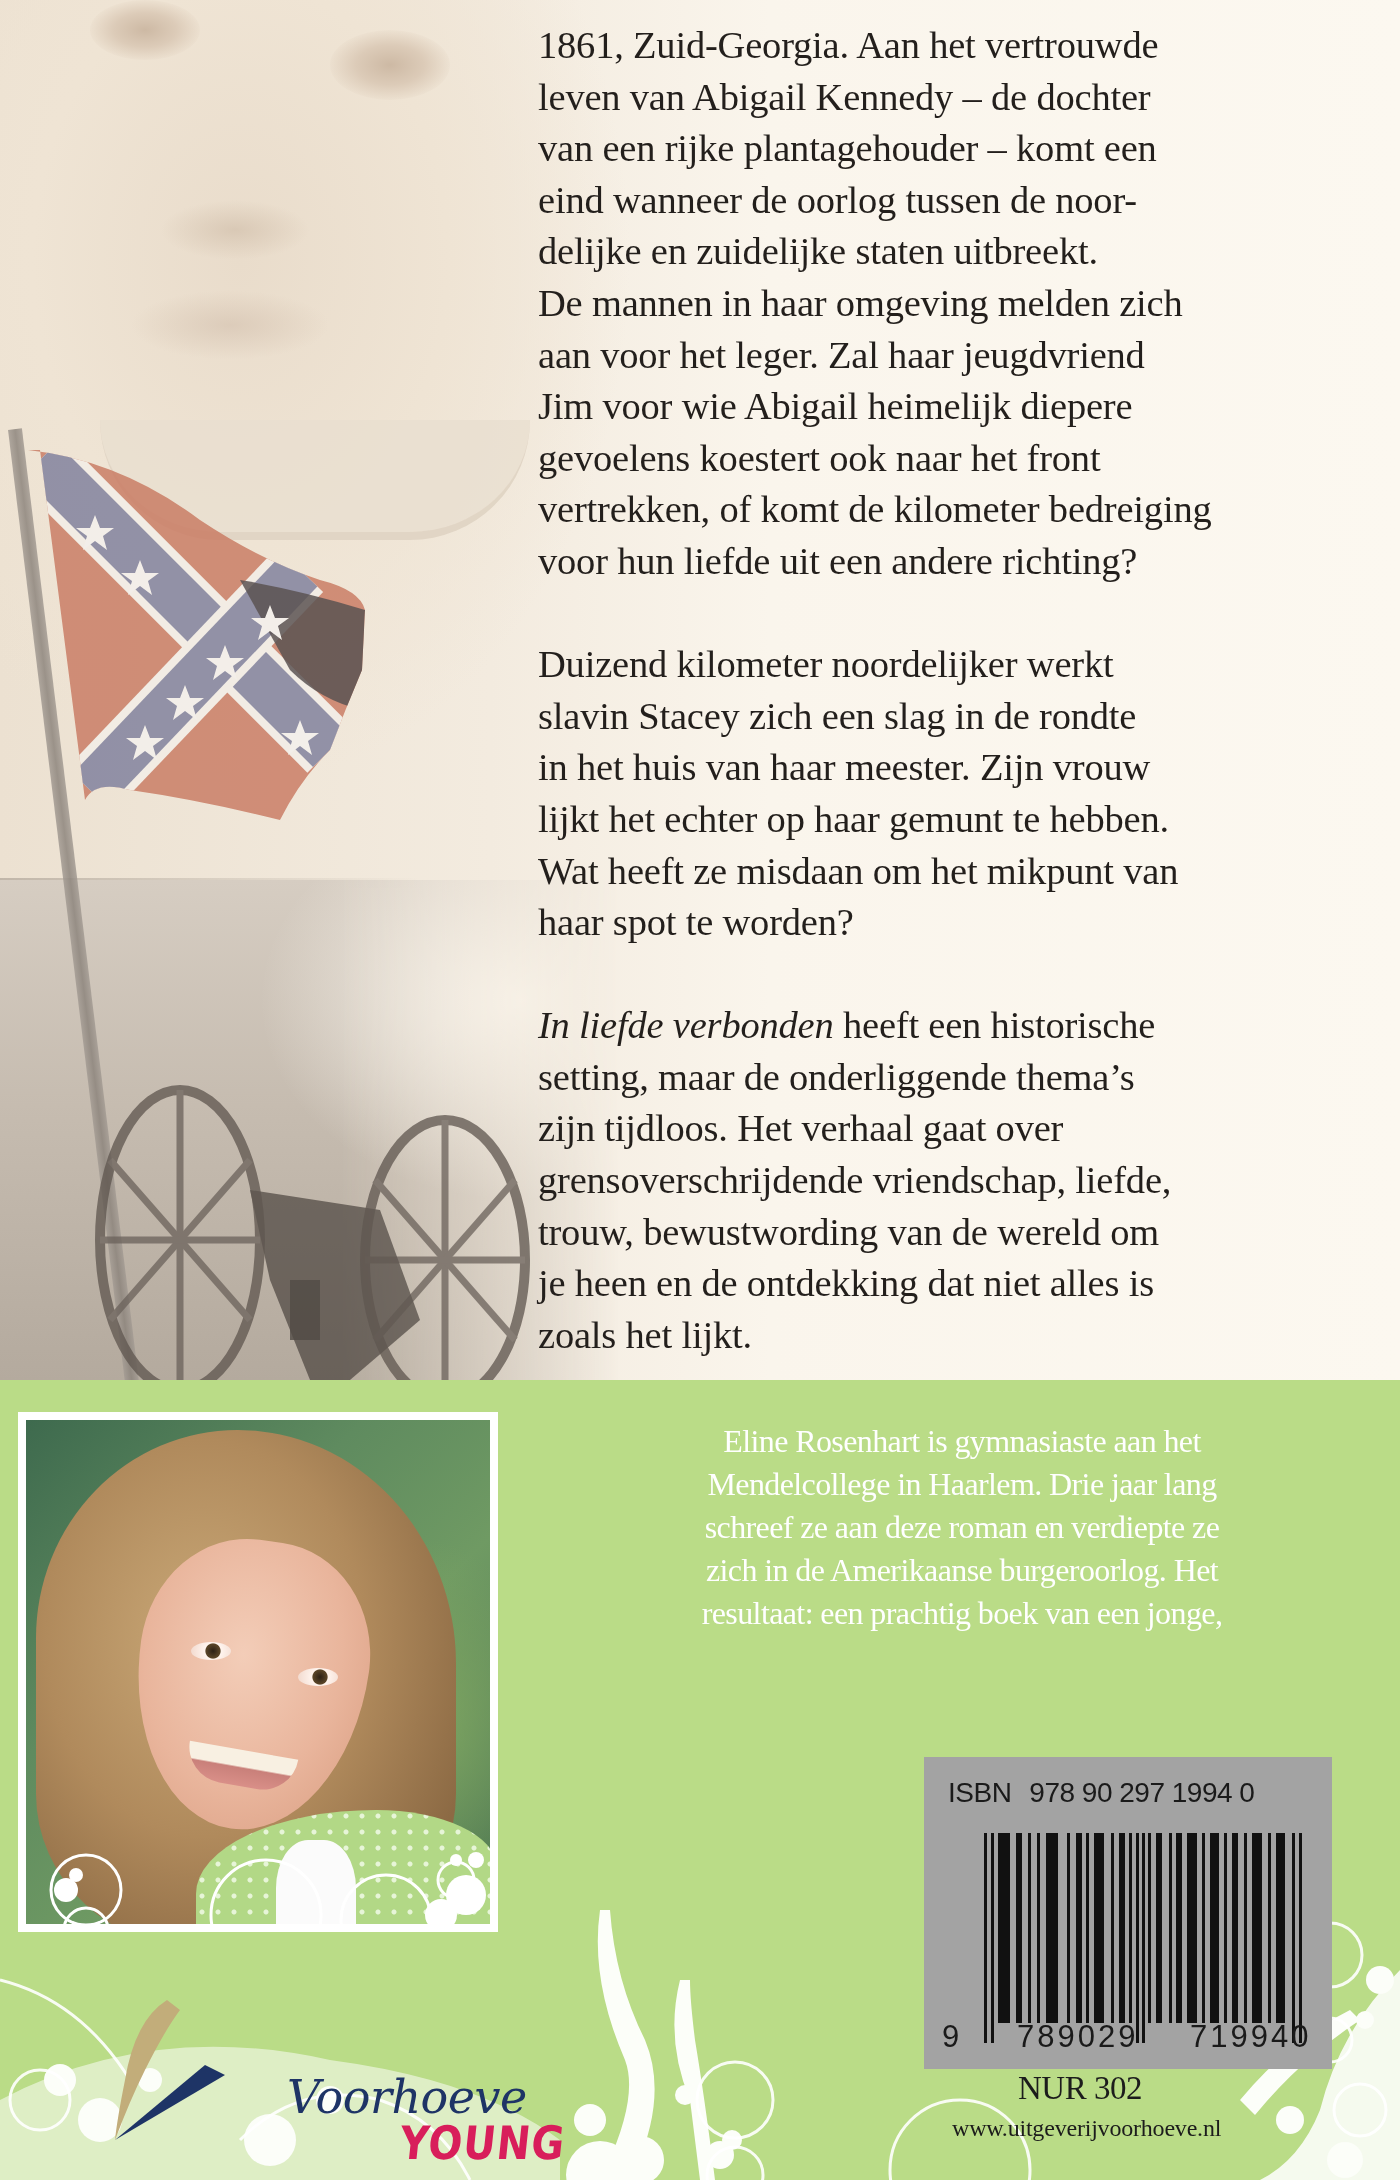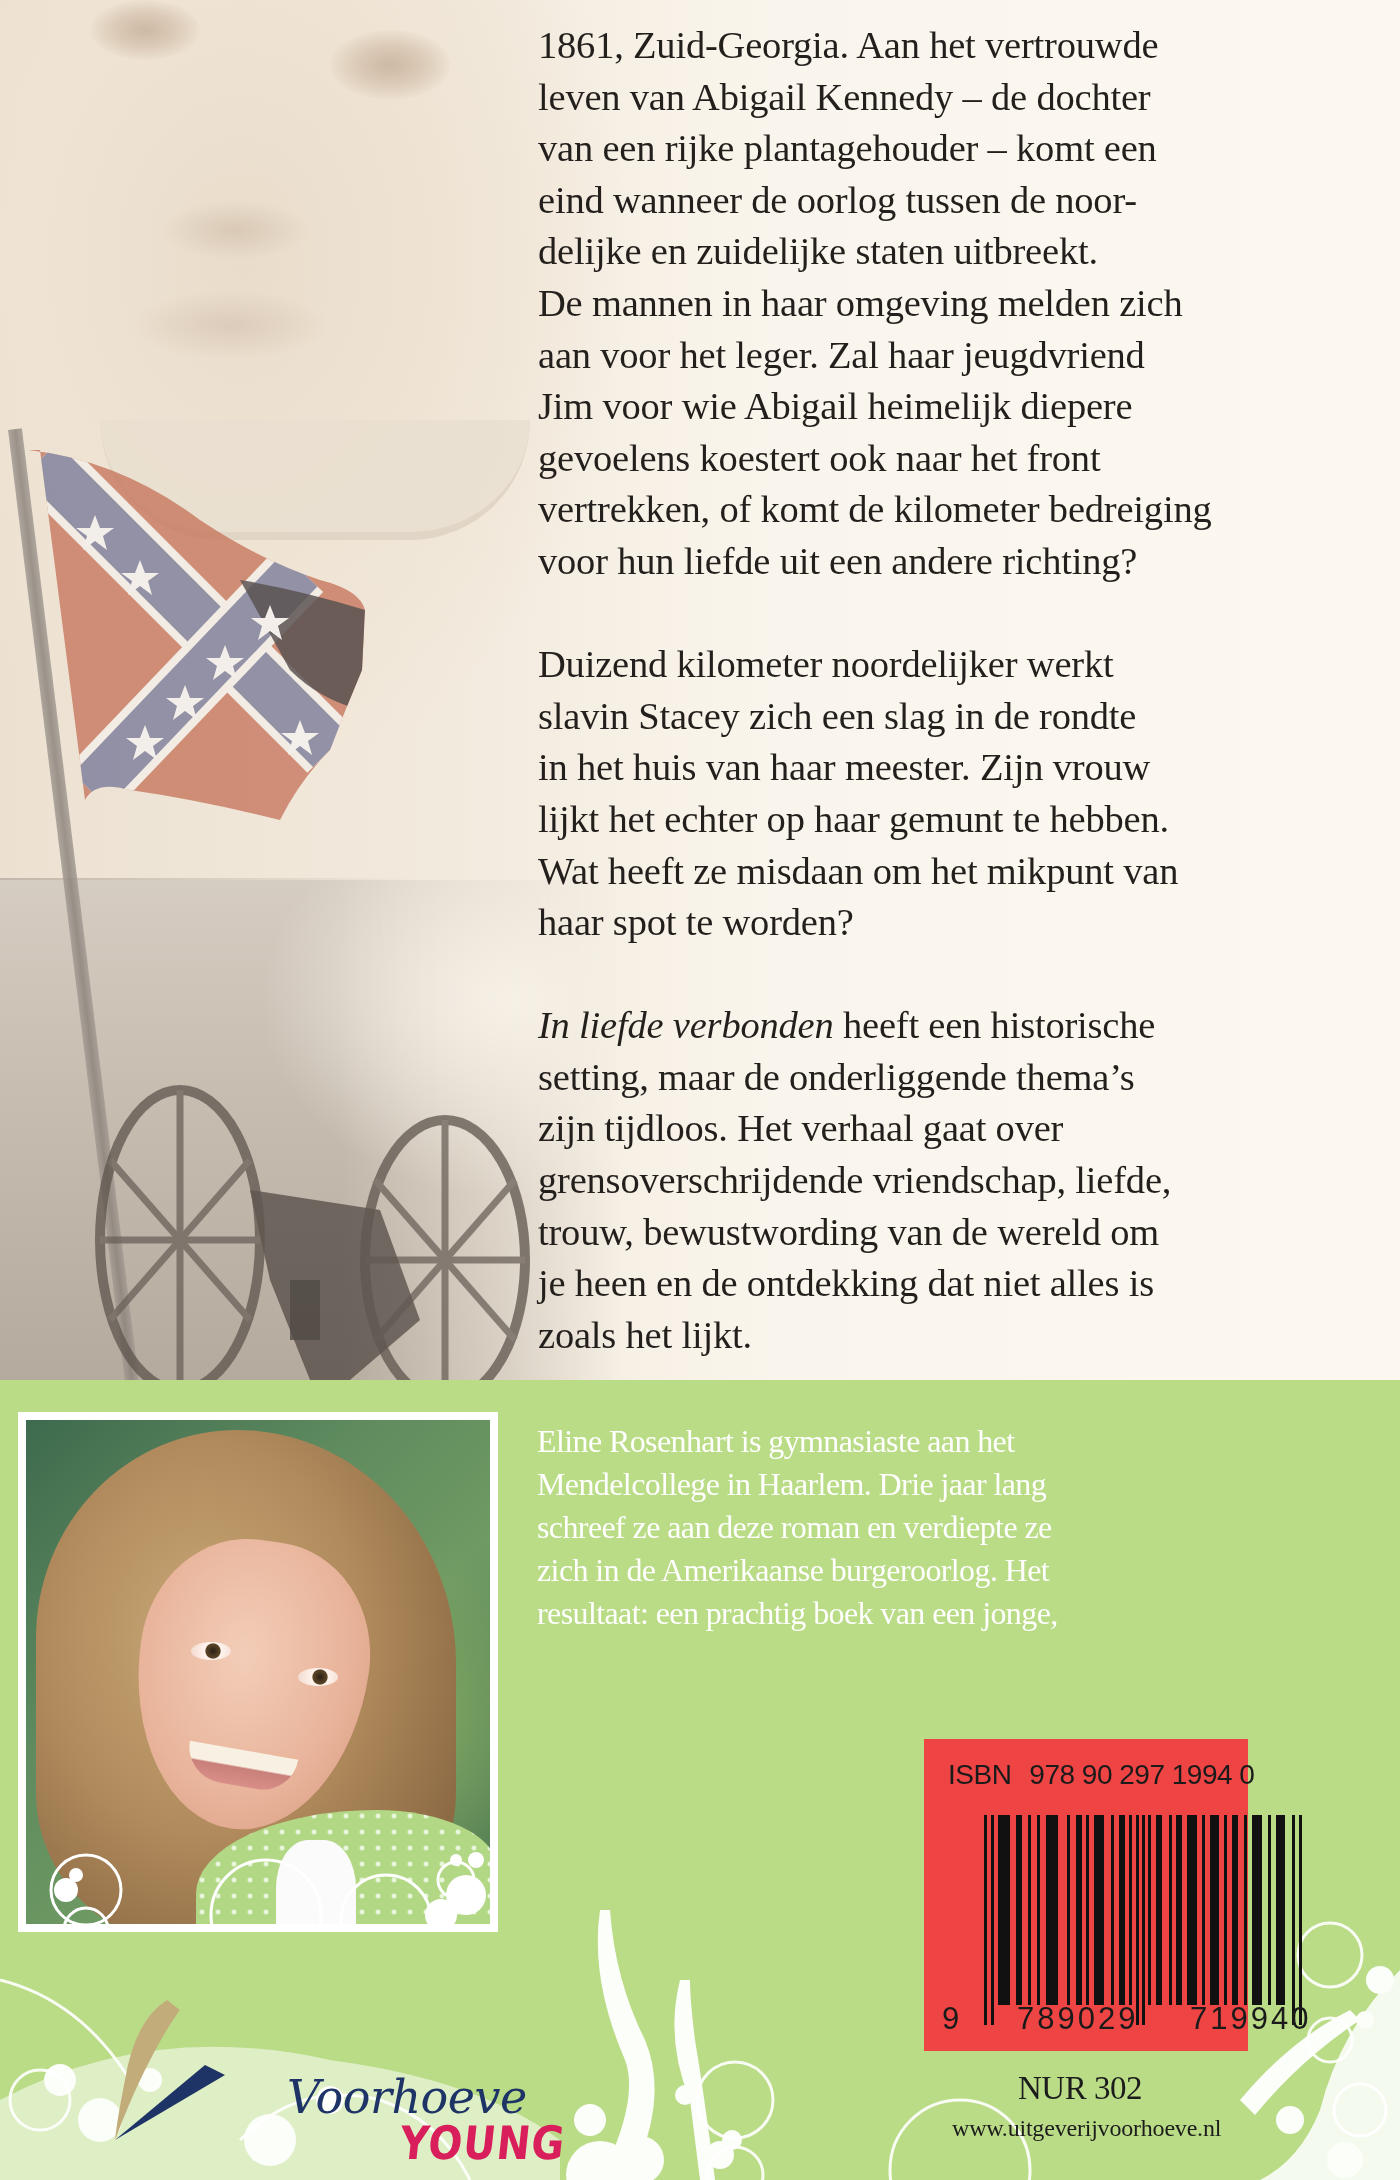--- a/index.html
+++ b/index.html
@@ -78,20 +78,21 @@
     .blurb p { margin-bottom: 51.6px; }
     .blurb p span.line { display: block; white-space: nowrap; }
     .blurb em { font-style: italic; text-align: center; }
 
     
     .green-section {
       position: absolute; left: 0; top: 1380px;
       width: 1400px; height: 800px;
       background: #badc87;
       overflow: hidden;
+      text-align: center;
     }
     .flourish { position: absolute; left: 0; top: 0; width: 1400px; height: 800px; }
 
     .photo-frame {
       position: absolute; left: 18px; top: 32px;
       width: 480px; height: 520px;
       background: #ffffff;
       padding: 8px;
     }
     .photo {
@@ -137,23 +138,23 @@
       position: absolute; left: 537px; top: 40px; width: 850px;
       color: #ffffff;
       font-size: 32px;
       line-height: 43px;
       letter-spacing: -0.6px;
     }
     .author-bio span.line { display: block; white-space: nowrap; }
 
     
     .barcode-box {
-      position: absolute; left: 924px; top: 359px;
-      width: 324px; height: 312px;
-      background: #ef4444;
+      position: absolute; left: 924px; top: 377px;
+      width: 408px; height: 312px;
+      background: #a3a3a3;
     }
     .isbn-label {
       position: absolute; left: 24px; top: 20px;
       font-family: "Liberation Sans", "DejaVu Sans", sans-serif;
       font-size: 28px; color: #1a1a1a; letter-spacing: -0.5px;
       white-space: nowrap;
     }
     .isbn-label .gap { display: inline-block; width: 18px; }
     .bars { position: absolute; left: 60px; top: 76px; width: 320px; height: 210px; }
     .barcode-digits {

